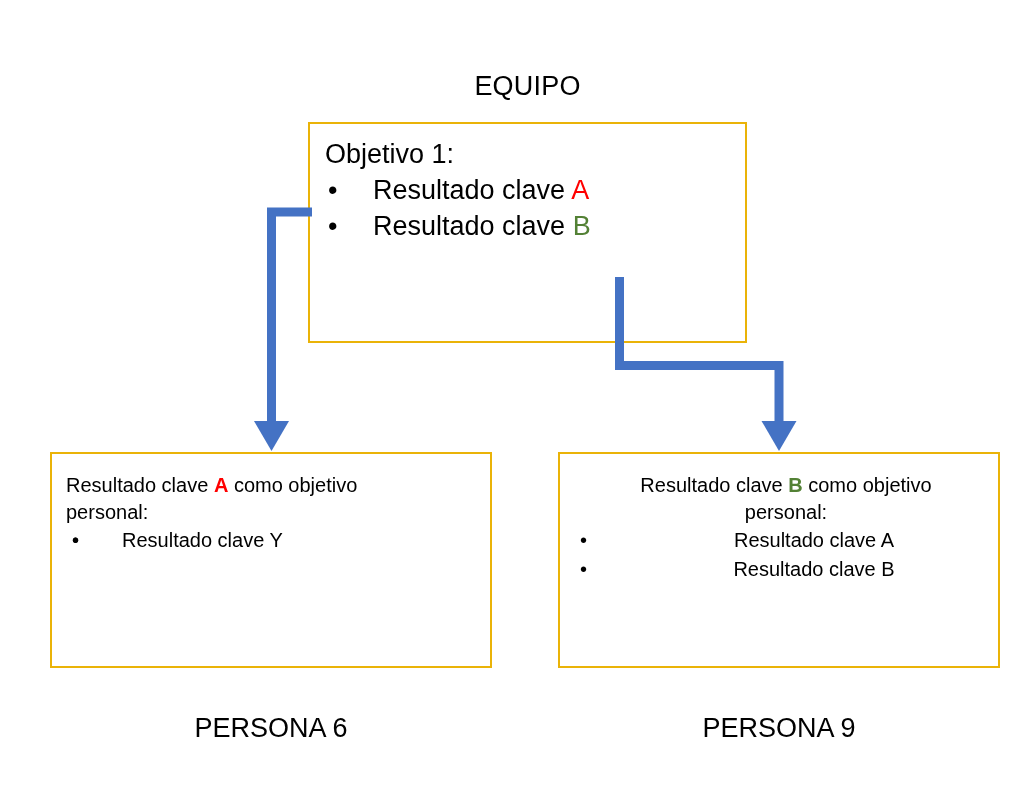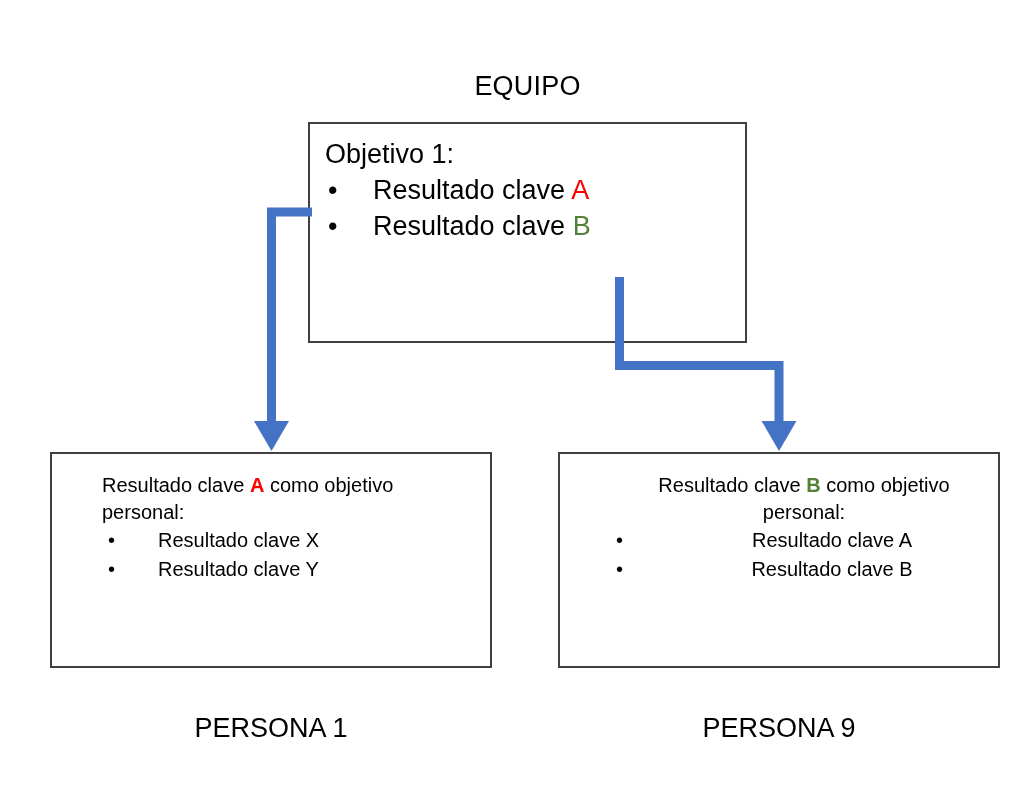--- a/index.html
+++ b/index.html
@@ -32,21 +32,21 @@
     letter-spacing: 0.2px;
     color: #000000;
     white-space: nowrap;
   }
 
   
   .box {
     position: absolute;
     box-sizing: border-box;
     background: #ffffff;
-    border: 2px solid #404040;
+    border: 2px solid #eab308;
   }
   #team-box {
     left: 308px;
     top: 122px;
     width: 439px;
     height: 221px;
   }
   #person1-box {
     left: 50px;
     top: 452px;
@@ -95,21 +95,20 @@
     line-height: 36px;
     color: #000000;
   }
 
   
   .person-body {
     position: absolute;
     left: 14px;
     top: 18px;
     right: 0;
-    margin-left: 36px;
   }
   .person-heading {
     font-size: 20px;
     line-height: 27px;
     color: #000000;
   }
   ul.person-list {
     list-style: none;
     margin: 0;
     padding: 0;
@@ -189,21 +188,21 @@
   </div>
 
   <div class="box" id="person1-box">
     <div class="person-body">
       <div class="person-heading">
         <span>Resultado clave </span><span class="key-a-bold">A</span><span> como objetivo</span>
         <div>personal:</div>
       </div>
       <ul class="person-list">
         <li>
-          <span class="bullet">•</span><span>Resultado clave X</span>
+          <span class="bullet">•</span>
         </li>
         <li>
           <span class="bullet">•</span><span>Resultado clave Y</span>
         </li>
       </ul>
     </div>
   </div>
 
   <div class="box" id="person2-box">
     <div class="person-body">
@@ -215,21 +214,21 @@
         <li>
           <span class="bullet">•</span><span>Resultado clave A</span>
         </li>
         <li>
           <span class="bullet">•</span><span>Resultado clave B</span>
         </li>
       </ul>
     </div>
   </div>
 
-  <div class="person-caption" id="person1-caption">PERSONA 1</div>
+  <div class="person-caption" id="person1-caption">PERSONA 6</div>
   <div class="person-caption" id="person2-caption">PERSONA 9</div>
 
   <svg id="connectors" viewBox="0 0 1024 789">
 
     <g>
       <path d="M 312 212 L 271.5 212 L 271.5 424" fill="none" stroke="#4472C4" stroke-width="9" stroke-linecap="butt" stroke-linejoin="miter"></path>
       <polygon points="271.5,451 254,421 289,421" fill="#4472C4"></polygon>
     </g>
 
     <g>

